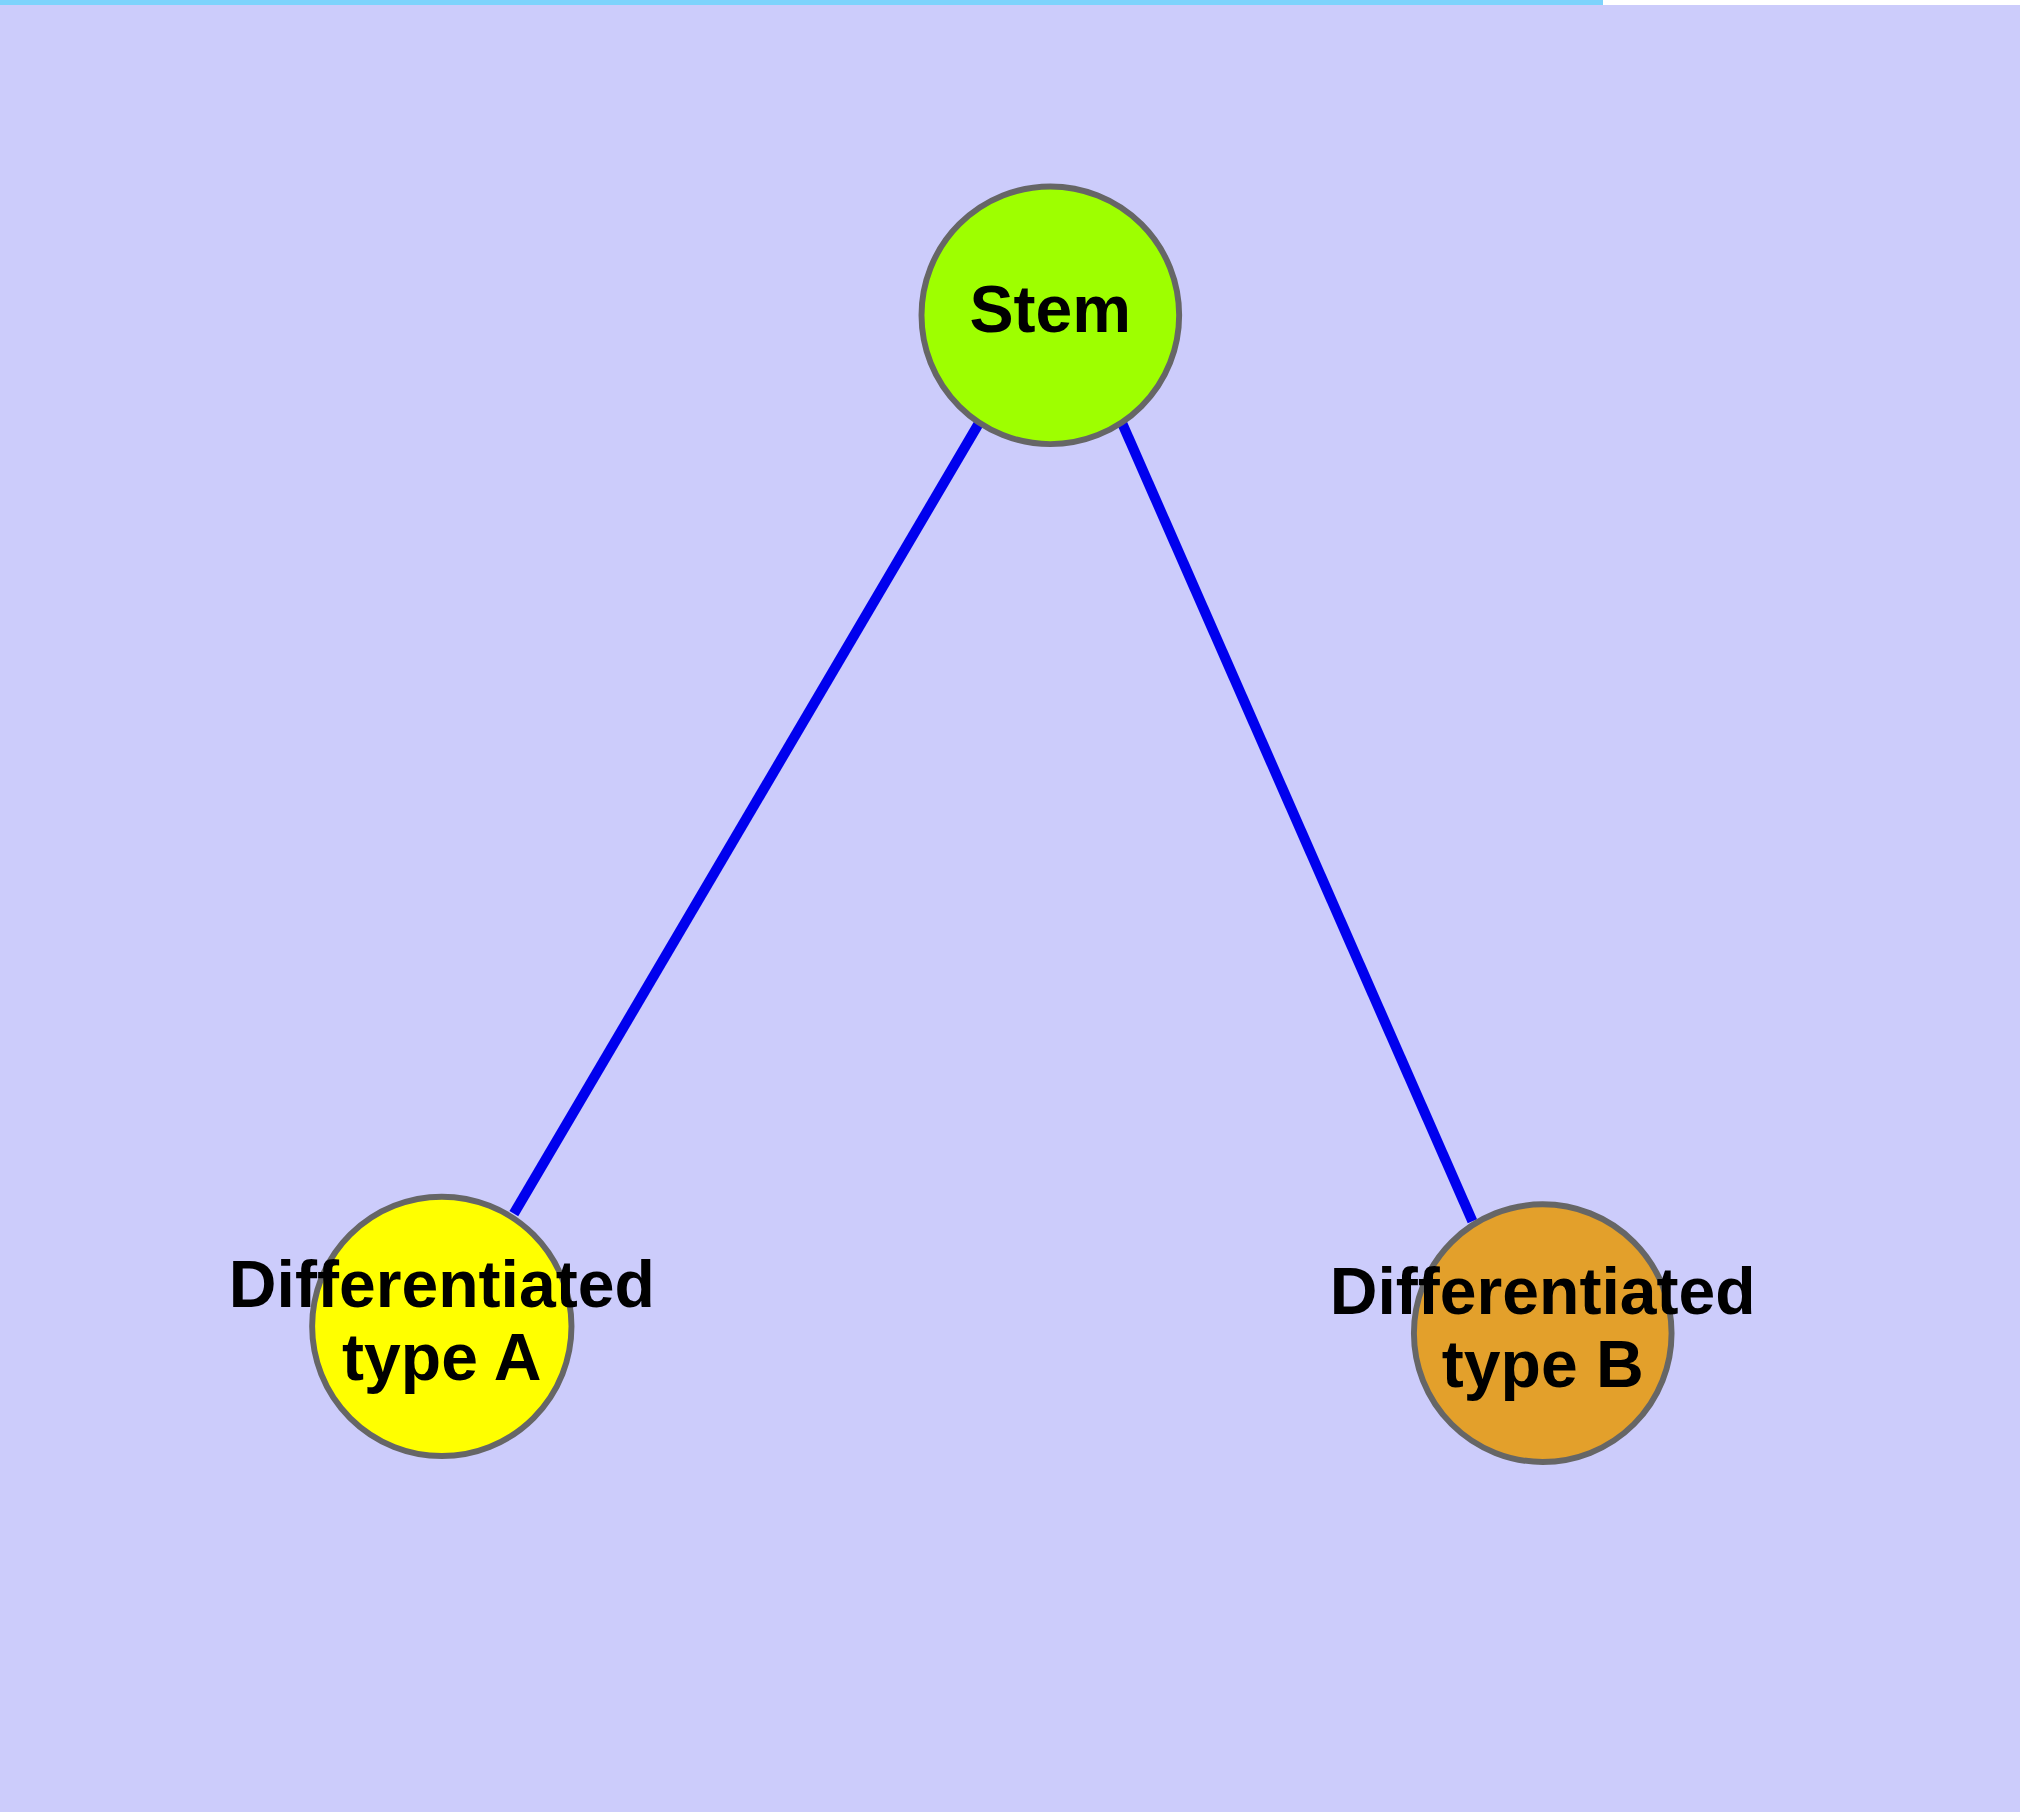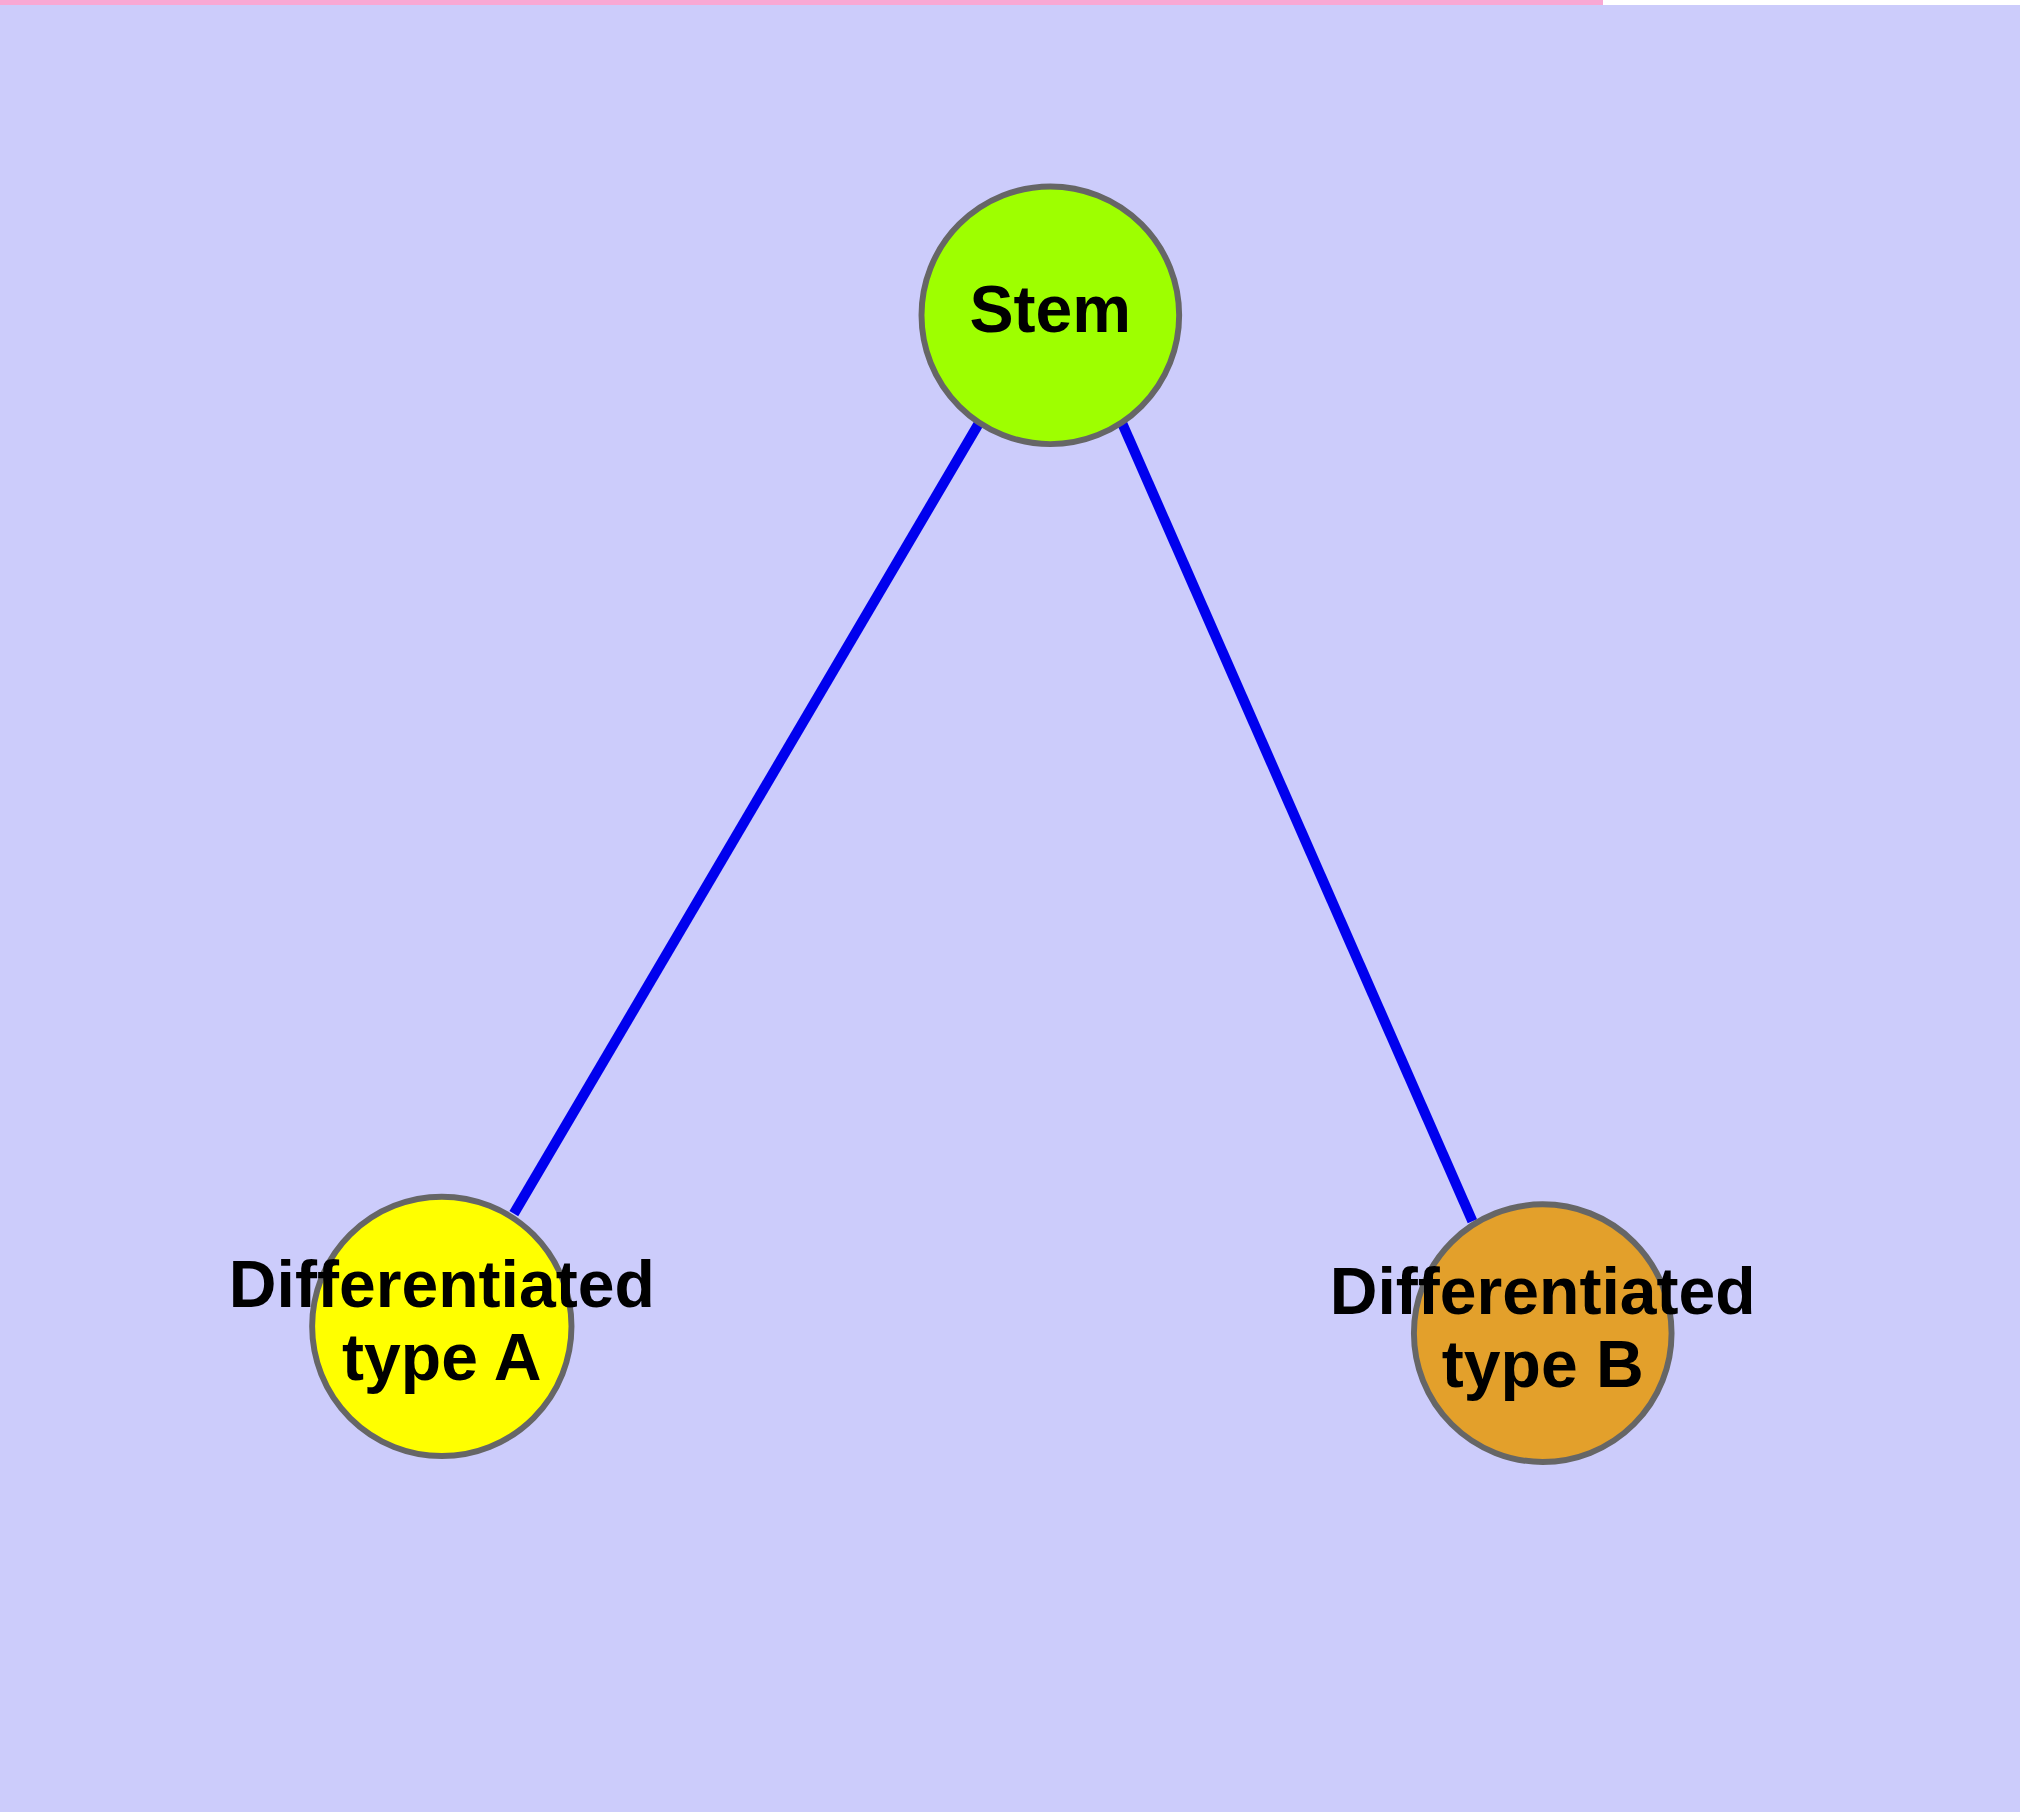--- a/index.html
+++ b/index.html
@@ -12,21 +12,21 @@
     width: 2021px;
     height: 1812px;
     overflow: hidden;
     font-family: "Liberation Sans", sans-serif;
   }
 
   #canvas {
     position: relative;
     width: 1603px;
     height: 1812px;
-    background: #f9a8d4;
+    background: #7dd3fc;
   }
 
   #plot-area {
     position: absolute;
     left: 0;
     top: 5.1px;
     width: 2021px;
     height: 1807px;
     background: #ccccfb;
     overflow: hidden;

